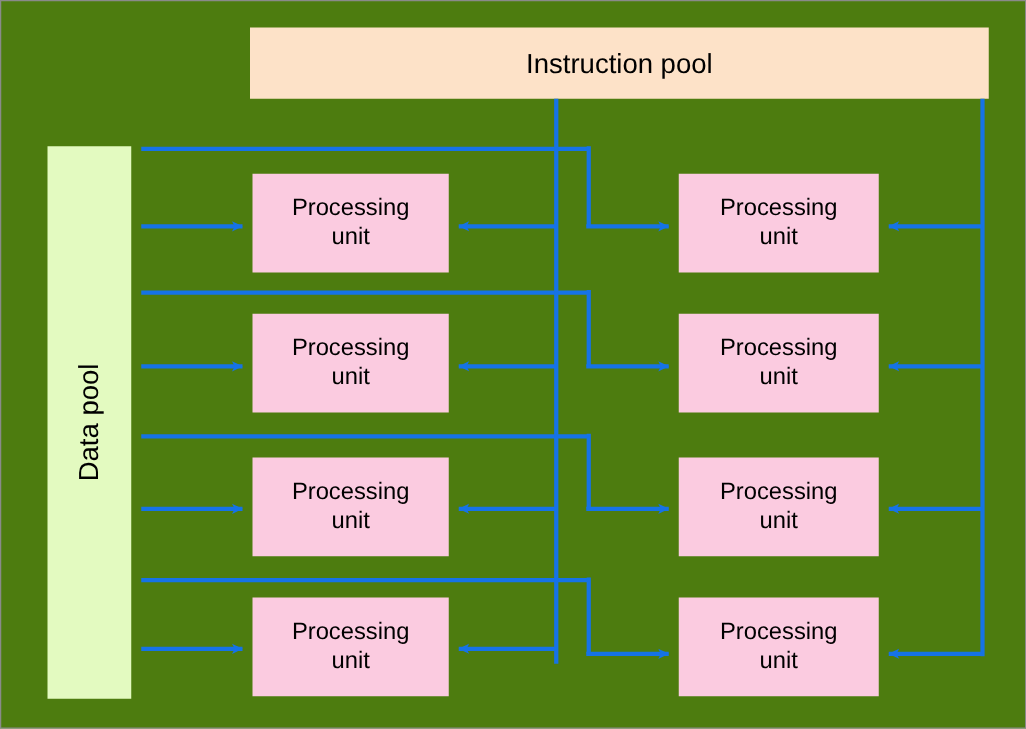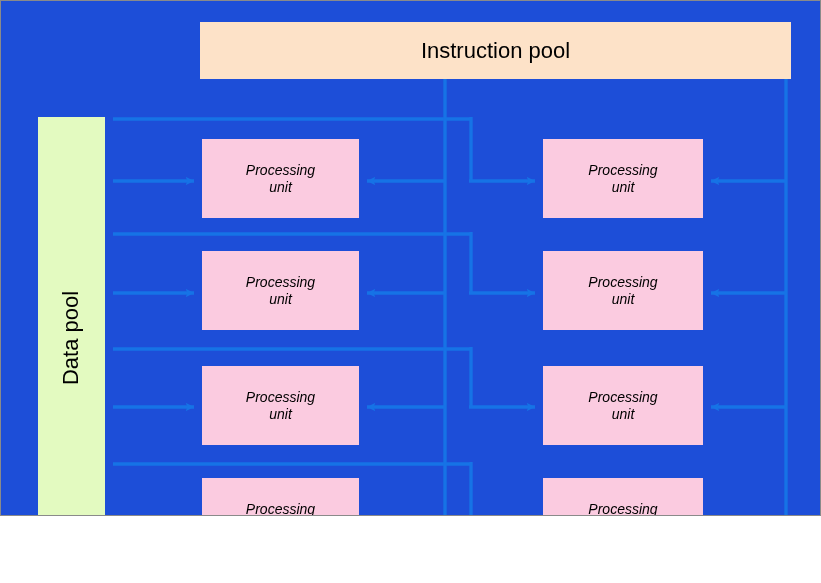--- a/index.html
+++ b/index.html
@@ -1,35 +1,35 @@
 <!DOCTYPE html>
 <html><head>
 <meta charset="utf-8">
 <style>
   html,body{margin:0;padding:0;background:#ffffff;}
   body{font-family:"Liberation Sans", sans-serif;}
   #canvas{
     position:relative;
-    width:821px;height:516px;
-    background:#1d4ed8;
+    width:821px;height:583px;
+    background:#4d7c0f;
     box-sizing:border-box;
     border:1px solid #8a8a8a;
     overflow:hidden;
   }
   #canvas svg{position:absolute;left:0;top:0;width:821px;height:583px;display:block;}
   .boxlabel{
     position:absolute;
     display:flex;align-items:center;justify-content:center;
     text-align:center;
     color:#000000;
     line-height:1.18;
     pointer-events:none;
     white-space:pre-line;
   }
-  .pu-label{font-size:14px;font-style:italic;}
+  .pu-label{font-size:19px;}
   .instr-label{font-size:22px;}
   .data-label{font-size:22px;transform:rotate(-90deg);transform-origin:center center;white-space:nowrap;}
 </style>
 </head>
 <body>
 
 <div id="canvas">
 
   <svg viewBox="0 0 821 583" xmlns="http://www.w3.org/2000/svg">
     <defs>

